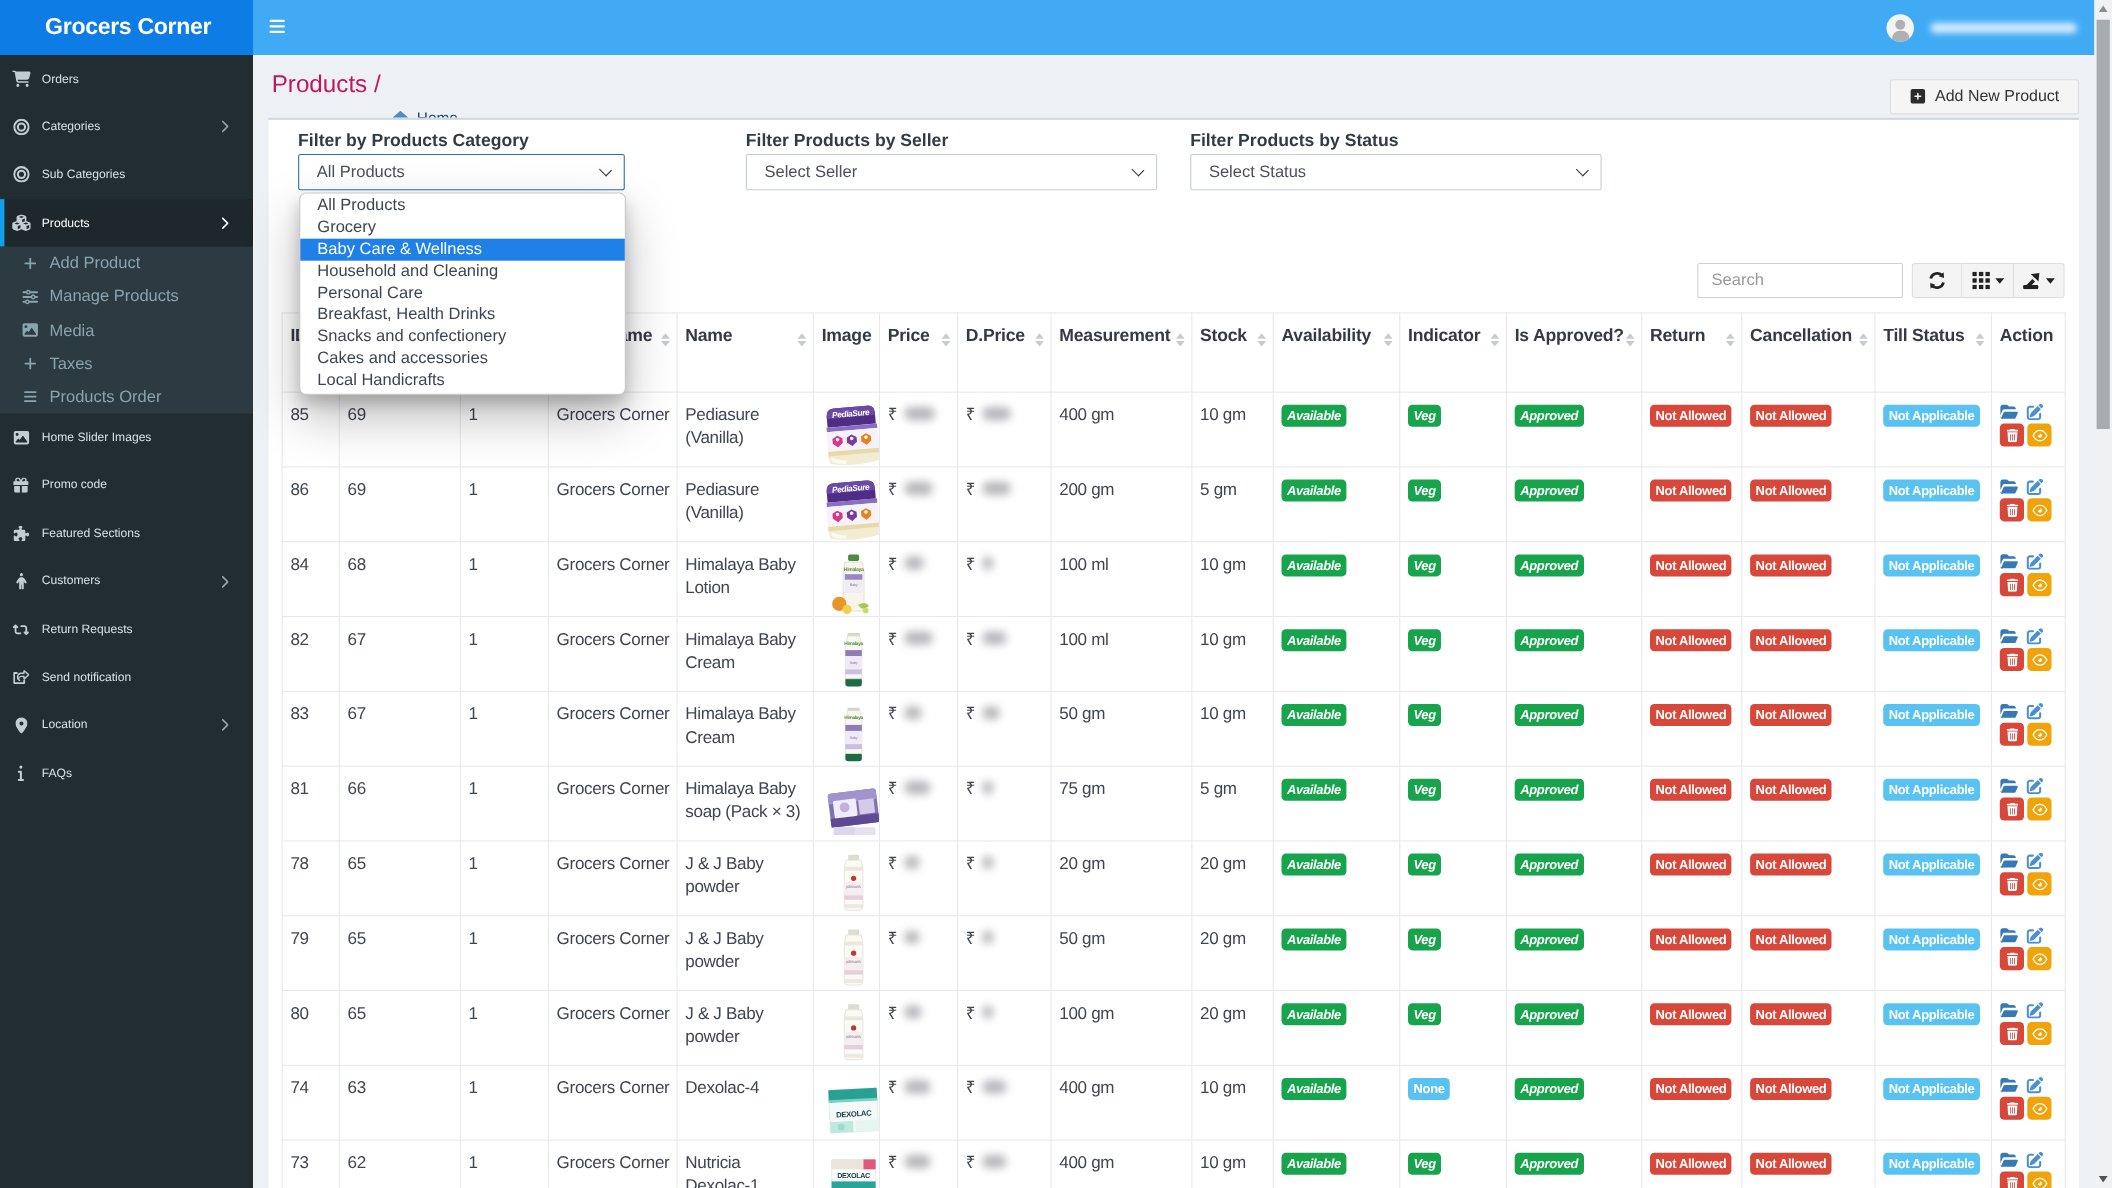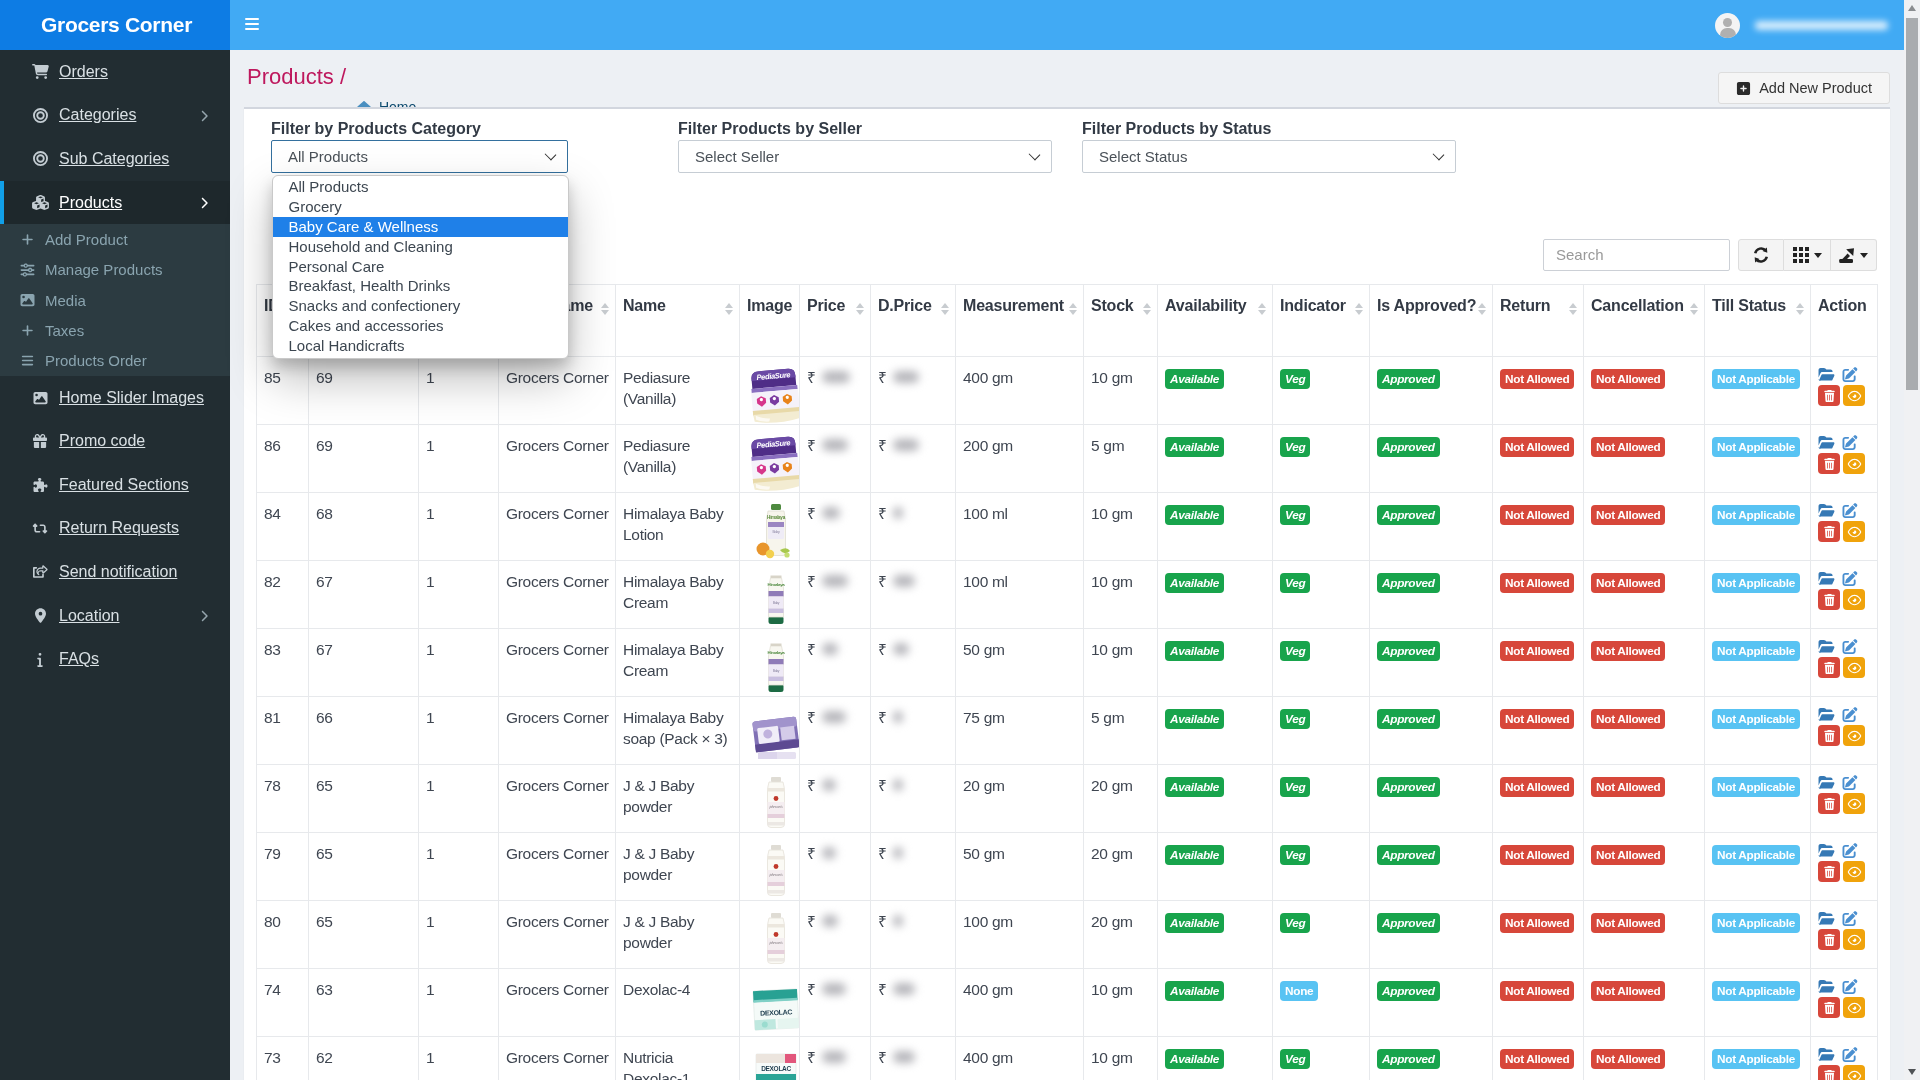--- a/index.html
+++ b/index.html
@@ -7,21 +7,21 @@
 html,body { width:1920px; height:1080px; overflow:hidden; font-family:"Liberation Sans",sans-serif; background:#edf0f4; }
 .logo { position:absolute; left:0; top:0; width:230px; height:50px; background:#0d7ce4; color:#fff; font-size:21px; font-weight:bold; line-height:50px; padding-left:41px; letter-spacing:-0.3px; z-index:30; }
 .navbar { position:absolute; left:230px; top:0; right:16px; height:50px; background:#41aaf4; z-index:30; }
 .burger { position:absolute; left:15px; top:18px; width:14px; height:13px; }
 .burger div { height:2.4px; background:#fff; margin-bottom:2.6px; border-radius:1px; }
 .avatar { position:absolute; right:164px; top:13px; width:25px; height:25px; border-radius:50%; background:#f4f4f4; overflow:hidden; }
 .avatar:before { content:""; position:absolute; left:8px; top:4.5px; width:9px; height:9px; border-radius:50%; background:#b0b0b0; }
 .avatar:after { content:""; position:absolute; left:4.5px; top:14.5px; width:16px; height:12px; border-radius:7px 7px 0 0; background:#b0b0b0; }
 .uname { position:absolute; right:16px; top:21px; width:133px; height:9px; background:#fff; opacity:.78; border-radius:4px; filter:blur(3px); }
 .sidebar { position:absolute; left:0; top:50px; width:230px; height:1030px; background:#222d32; z-index:25; }
-.sitem { position:relative; height:43.6px; display:flex; align-items:center; padding-left:31px; color:#d9e0e4; font-size:16px;text-decoration:underline; }
+.sitem { position:relative; height:43.6px; display:flex; align-items:center; padding-left:10px; color:#d9e0e4; font-size:11px; }
 .sitem .ic { width:18px; margin-right:10px; display:flex; justify-content:center; color:#c3ccd2; flex:none; }
 .sitem .arr { position:absolute; right:22px; top:50%; transform:translateY(-50%); }
 .sitem.active { background:#1e282c; color:#fff; }
 .sitem.active:before { content:""; position:absolute; left:0; top:0; bottom:0; width:4px; background:#119fe8; }
 .submenu { background:#2c3b41; }
 .subitem { height:30.3px; display:flex; align-items:center; padding-left:19px; color:#8aa4af; font-size:15px; }
 .subitem .ic { width:16px; margin-right:10px; display:flex; justify-content:center; color:#8aa4af; flex:none; }
 .content { position:absolute; left:230px; top:50px; right:16px; bottom:0; background:#edf0f4; }
 .pagehead { position:absolute; left:17px; top:14px; font-size:22px; color:#be185d; }
 .crumb { position:absolute; left:127px; top:23px; font-size:14px; color:#0c4a6e;margin-top:26px; }
@@ -138,20 +138,27 @@
   <div class="sitem"><span class="ic">
         <svg width="14" height="14" viewBox="0 0 512 512" fill="currentColor">
           <path d="M190.5 68.8L225.3 128H224 152c-22.1 0-40-17.9-40-40s17.9-40 40-40h2.2c14.9 0 28.8 7.9 36.3 20.8zM64 88c0 14.4 3.5 28 9.6 40H32c-17.7 0-32 14.3-32 32v64c0 17.7 14.3 32 32 32H480c17.7 0 32-14.3 32-32V160c0-17.7-14.3-32-32-32H438.4c6.1-12 9.6-25.6 9.6-40c0-48.6-39.4-88-88-88h-2.2c-31.9 0-61.5 16.9-77.7 44.4L256 86.5l-24.1-41C215.7 17.9 186.1 1 154.2 1H152C103.4 1 64 40.4 64 88zm336 0c0 22.1-17.9 40-40 40H288h-1.3l34.8-59.2C329.1 55.9 342.9 48 357.8 48H360c22.1 0 40 17.9 40 40zM32 288V464c0 26.5 21.5 48 48 48H224V288H32zM288 512H432c26.5 0 48-21.5 48-48V288H288V512z"></path>
         </svg>
       </span>Promo code</div>
   <div class="sitem"><span class="ic">
         <svg width="15" height="14" viewBox="0 0 512 512" fill="currentColor">
           <path d="M192 104.8c0-9.2-5.8-17.3-13.2-22.8C167.2 73.3 160 61.3 160 48c0-26.5 28.7-48 64-48s64 21.5 64 48c0 13.3-7.2 25.3-18.8 34c-7.4 5.5-13.2 13.6-13.2 22.8c0 12.8 10.4 23.2 23.2 23.2H336c26.5 0 48 21.5 48 48v56.8c0 12.8 10.4 23.2 23.2 23.2c9.2 0 17.3-5.8 22.8-13.2c8.7-11.6 20.7-18.8 34-18.8c26.5 0 48 28.7 48 64s-21.5 64-48 64c-13.3 0-25.3-7.2-34-18.8c-5.5-7.4-13.6-13.2-22.8-13.2c-12.8 0-23.2 10.4-23.2 23.2V464c0 26.5-21.5 48-48 48H279.2c-12.8 0-23.2-10.4-23.2-23.2c0-9.2 5.8-17.3 13.2-22.8c11.6-8.7 18.8-20.7 18.8-34c0-26.5-28.7-48-64-48s-64 21.5-64 48c0 13.3 7.2 25.3 18.8 34c7.4 5.5 13.2 13.6 13.2 22.8c0 12.8-10.4 23.2-23.2 23.2H48c-26.5 0-48-21.5-48-48V343.2C0 330.4 10.4 320 23.2 320c9.2 0 17.3 5.8 22.8 13.2c8.7 11.6 20.7 18.8 34 18.8c26.5 0 48-28.7 48-64s-21.5-64-48-64c-13.3 0-25.3 7.2-34 18.8C40.5 250.2 32.4 256 23.2 256C10.4 256 0 245.6 0 232.8V176c0-26.5 21.5-48 48-48H168.8c12.8 0 23.2-10.4 23.2-23.2z"></path>
         </svg>
       </span>Featured Sections</div>
+  <div class="sitem"><span class="ic">
+        <svg width="11" height="15" viewBox="0 0 320 512" fill="currentColor">
+          <path d="M112 48a48 48 0 1 1 96 0 48 48 0 1 1 -96 0zm40 304V480c0 17.7-14.3 32-32 32s-32-14.3-32-32V256.9L59.4 304.5c-9.1 15.1-28.8 20-43.9 10.9s-20-28.8-10.9-43.9l58.3-97c17.4-28.9 48.6-46.6 82.3-46.6h29.7c33.7 0 64.9 17.7 82.3 46.6l58.3 97c9.1 15.1 4.2 34.8-10.9 43.9s-34.8 4.2-43.9-10.9L232 256.9V480c0 17.7-14.3 32-32 32s-32-14.3-32-32V352H152z"></path>
+        </svg>
+      </span>Customers<span class="arr"><svg width="8" height="12" viewBox="0 0 320 512" fill="#95a5ad">
+          <path d="M310.6 233.4c12.5 12.5 12.5 32.8 0 45.3l-192 192c-12.5 12.5-32.8 12.5-45.3 0s-12.5-32.8 0-45.3L242.7 256 73.4 86.6c-12.5-12.5-12.5-32.8 0-45.3s32.8-12.5 45.3 0l192 192z"></path>
+        </svg></span></div>
   <div class="sitem"><span class="ic">
         <svg width="16" height="13" viewBox="0 0 576 512" fill="currentColor">
           <path d="M272 416c17.7 0 32-14.3 32-32s-14.3-32-32-32H160c-17.7 0-32-14.3-32-32V192h32c12.9 0 24.6-7.8 29.6-19.8s2.2-25.7-6.9-34.9l-64-64c-12.5-12.5-32.8-12.5-45.3 0l-64 64c-9.2 9.2-11.9 22.9-6.9 34.9s16.6 19.8 29.6 19.8l32 0V320c0 53 43 96 96 96H272zM304 96c-17.7 0-32 14.3-32 32s14.3 32 32 32H416c17.7 0 32 14.3 32 32V320H416c-12.9 0-24.6 7.8-29.6 19.8s-2.2 25.7 6.9 34.9l64 64c12.5 12.5 32.8 12.5 45.3 0l64-64c9.2-9.2 11.9-22.9 6.9-34.9s-16.6-19.8-29.6-19.8l-32 0V192c0-53-43-96-96-96H304z"></path>
         </svg>
       </span>Return Requests</div>
   <div class="sitem"><span class="ic">
         <svg width="15" height="14" viewBox="0 0 576 512" fill="currentColor">
           <path d="M400 255.4V240 208c0-8.8-7.2-16-16-16H352 336 289.5c-50.9 0-93.9 33.5-108.3 79.6c-3.3-9.4-5.2-19.8-5.2-31.6c0-61.9 50.1-112 112-112h48 16 32c8.8 0 16-7.2 16-16V80 64.6L506 160 400 255.4zM336 240h16v48c0 17.7 14.3 32 32 32h3.7c7.9 0 15.5-2.9 21.4-8.2l139-125.1c7.6-6.8 11.9-16.5 11.9-26.7s-4.3-19.9-11.9-26.7L409.9 8.9C403.5 3.2 395.3 0 386.7 0C367.5 0 352 15.5 352 34.7V80H336 304 288c-88.4 0-160 71.6-160 160c0 60.4 34.6 99.1 63.9 120.9c5.9 4.4 11.5 8.1 16.7 11.2c4.4 2.7 8.5 4.9 11.8 6.5c3.4 1.7 7.5 3.5 11.7 3.5c9.6 0 17.9-7.8 17.9-17.9c0-6.4-3.4-12.2-8.2-16.5c-2.1-1.9-4.6-4.2-7.1-6.9c-9.9-10.8-18.7-26.2-18.7-46.8c0-30.9 25.1-56 56-56h16 32zM32 64C14.3 64 0 78.3 0 96V448c0 17.7 14.3 32 32 32H384c17.7 0 32-14.3 32-32V352c0-17.7-14.3-32-32-32s-32 14.3-32 32v64H64V128h64c17.7 0 32-14.3 32-32s-14.3-32-32-32H32z"></path>
         </svg>
       </span>Send notification</div>

